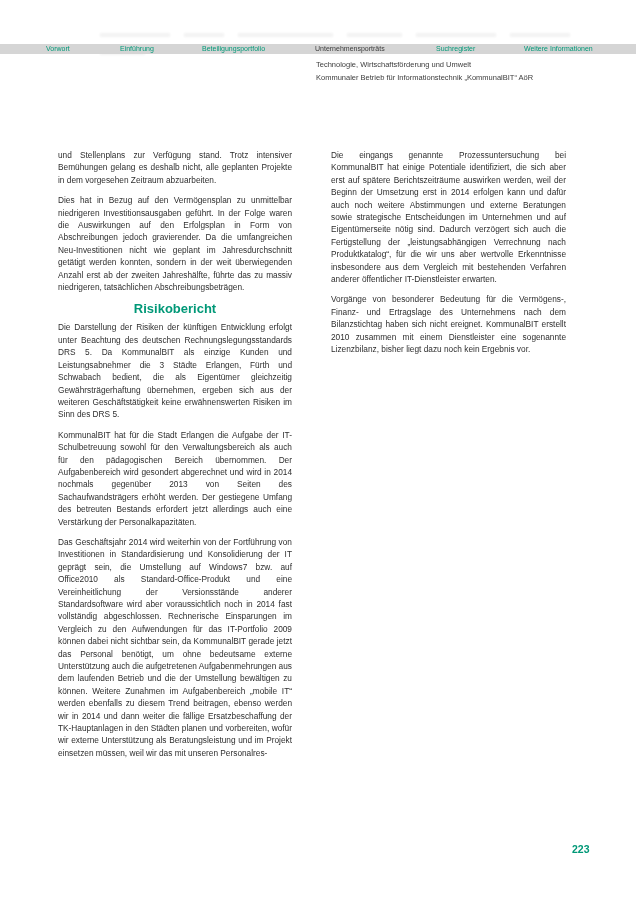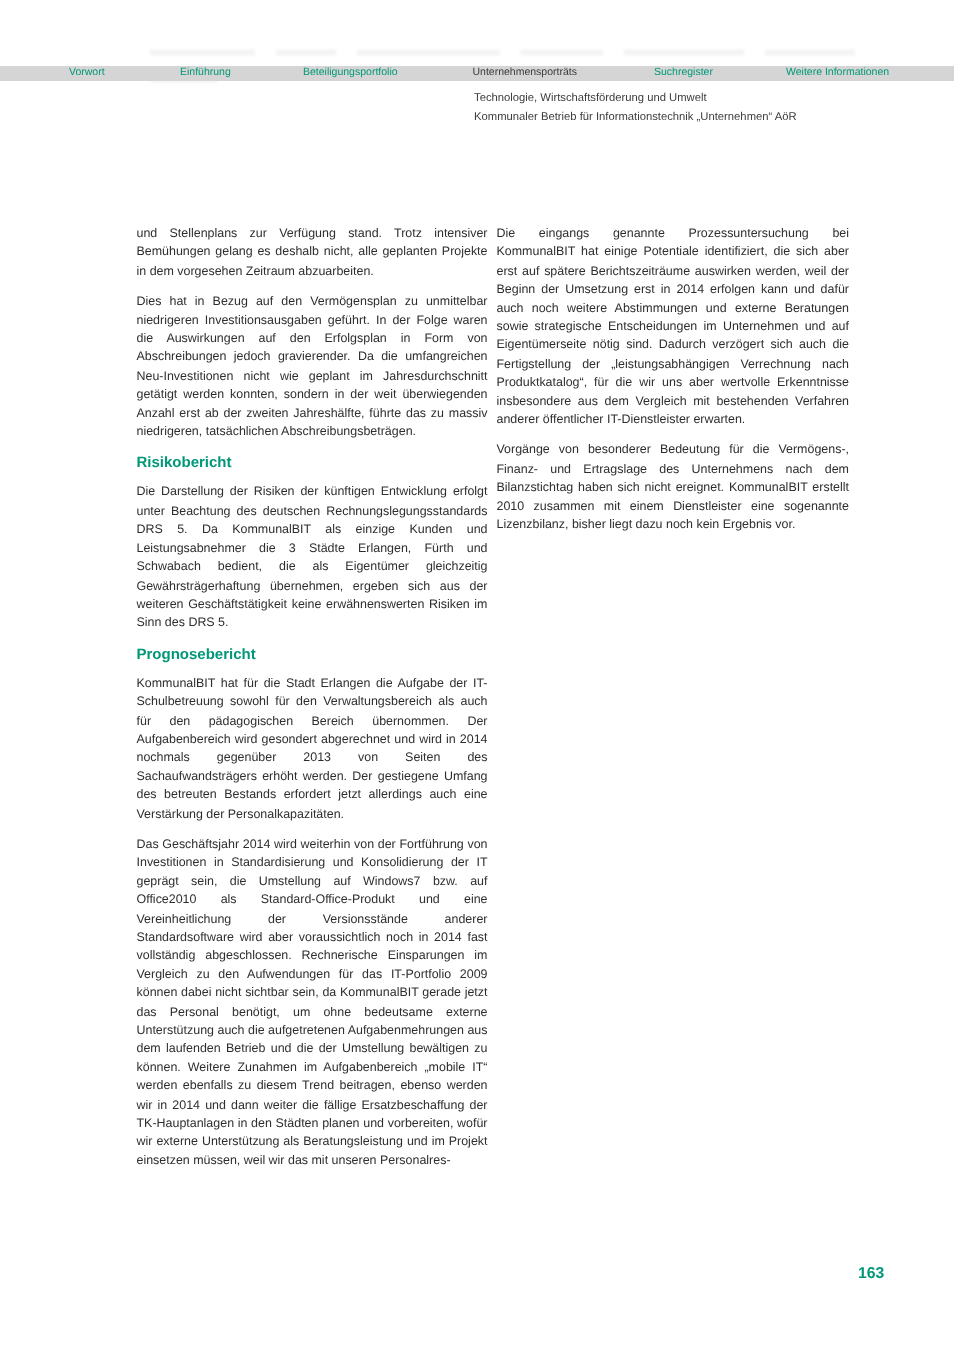--- a/index.html
+++ b/index.html
@@ -33,28 +33,28 @@
     font-size:7.5px;color:#3c3c3c;line-height:9px;
   }
   .crumb-1{top:60px;}
   .crumb-2{top:73px;}
   
   .col{
     position:absolute;top:149px;
     font-size:8.3px;line-height:12.4px;
     text-align:justify;
   }
-  #col-left{left:91px;width:234px;}
+  #col-left{left:58px;width:234px;}
   #col-right{left:331px;width:235px;}
   .body-para{margin:0 0 8px 0;}
   .sec-heading{
     margin:10px 0 6px 0;
-    font-size:10px;line-height:12px;
+    font-size:13px;line-height:12px;
     font-weight:bold;color:var(--accent,#009877);
-    text-align:left;
+    text-align:center;
   }
   
   #page-number{
     position:absolute;left:572px;top:843px;
     font-size:10.5px;font-weight:bold;color:var(--accent,#009877);
   }
 </style>
 </head>
 <body>
 
@@ -67,31 +67,30 @@
   <div id="navbar" style="background: rgb(213, 213, 213);">
     <span class="nav-item nav-1">Vorwort</span>
     <span class="nav-item nav-2">Einführung</span>
     <span class="nav-item nav-3">Beteiligungsportfolio</span>
     <span class="nav-item nav-4 active">Unternehmensporträts</span>
     <span class="nav-item nav-5">Suchregister</span>
     <span class="nav-item nav-6">Weitere Informationen</span>
   </div>
 
   <div class="crumb crumb-1">Technologie, Wirtschaftsförderung und Umwelt</div>
-  <div class="crumb crumb-2">Kommunaler Betrieb für Informationstechnik „Unternehmen“ AöR</div>
+  <div class="crumb crumb-2">Kommunaler Betrieb für Informationstechnik „KommunalBIT“ AöR</div>
 
   <div id="col-left" class="col">
       <p class="body-para">und Stellenplans zur Verfügung stand. Trotz intensiver Bemühungen gelang es deshalb nicht, alle geplanten Projekte in dem vorgesehen Zeitraum abzuarbeiten.</p>
       <p class="body-para">Dies hat in Bezug auf den Vermögensplan zu unmittelbar niedrigeren Investitionsausgaben geführt. In der Folge waren die Auswirkungen auf den Erfolgsplan in Form von Abschreibungen jedoch gravierender. Da die umfangreichen Neu-Investitionen nicht wie geplant im Jahresdurchschnitt getätigt werden konnten, sondern in der weit überwiegenden Anzahl erst ab der zweiten Jahreshälfte, führte das zu massiv niedrigeren, tatsächlichen Abschreibungsbeträgen.</p>
       <h3 class="sec-heading">Risikobericht</h3>
       <p class="body-para">Die Darstellung der Risiken der künftigen Entwicklung erfolgt unter Beachtung des deutschen Rechnungslegungsstandards DRS 5. Da KommunalBIT als einzige Kunden und Leistungsabnehmer die 3 Städte Erlangen, Fürth und Schwabach bedient, die als Eigentümer gleichzeitig Gewährsträgerhaftung übernehmen, ergeben sich aus der weiteren Geschäftstätigkeit keine erwähnenswerten Risiken im Sinn des DRS 5.</p>
-      <h3 class="sec-heading">Prognosebericht</h3>
       <p class="body-para">KommunalBIT hat für die Stadt Erlangen die Aufgabe der IT-Schulbetreuung sowohl für den Verwaltungsbereich als auch für den pädagogischen Bereich übernommen. Der Aufgabenbereich wird gesondert abgerechnet und wird in 2014 nochmals gegenüber 2013 von Seiten des Sachaufwandsträgers erhöht werden. Der gestiegene Umfang des betreuten Bestands erfordert jetzt allerdings auch eine Verstärkung der Personalkapazitäten.</p>
       <p class="body-para">Das Geschäftsjahr 2014 wird weiterhin von der Fortführung von Investitionen in Standardisierung und Konsolidierung der IT geprägt sein, die Umstellung auf Windows7 bzw. auf Office2010 als Standard-Office-Produkt und eine Vereinheitlichung der Versionsstände anderer Standardsoftware wird aber voraussichtlich noch in 2014 fast vollständig abgeschlossen. Rechnerische Einsparungen im Vergleich zu den Aufwendungen für das IT-Portfolio 2009 können dabei nicht sichtbar sein, da KommunalBIT gerade jetzt das Personal benötigt, um ohne bedeutsame externe Unterstützung auch die aufgetretenen Aufgabenmehrungen aus dem laufenden Betrieb und die der Umstellung bewältigen zu können. Weitere Zunahmen im Aufgabenbereich „mobile IT“ werden ebenfalls zu diesem Trend beitragen, ebenso werden wir in 2014 und dann weiter die fällige Ersatzbeschaffung der TK-Hauptanlagen in den Städten planen und vorbereiten, wofür wir externe Unterstützung als Beratungsleistung und im Projekt einsetzen müssen, weil wir das mit unseren Personalres-</p>
     </div>
   <div id="col-right" class="col">
       <p class="body-para">Die eingangs genannte Prozessuntersuchung bei KommunalBIT hat einige Potentiale identifiziert, die sich aber erst auf spätere Berichtszeiträume auswirken werden, weil der Beginn der Umsetzung erst in 2014 erfolgen kann und dafür auch noch weitere Abstimmungen und externe Beratungen sowie strategische Entscheidungen im Unternehmen und auf Eigentümerseite nötig sind. Dadurch verzögert sich auch die Fertigstellung der „leistungsabhängigen Verrechnung nach Produktkatalog“, für die wir uns aber wertvolle Erkenntnisse insbesondere aus dem Vergleich mit bestehenden Verfahren anderer öffentlicher IT-Dienstleister erwarten.</p>
       <p class="body-para">Vorgänge von besonderer Bedeutung für die Vermögens-, Finanz- und Ertragslage des Unternehmens nach dem Bilanzstichtag haben sich nicht ereignet. KommunalBIT erstellt 2010 zusammen mit einem Dienstleister eine sogenannte Lizenzbilanz, bisher liegt dazu noch kein Ergebnis vor.</p>
     </div>
 
-  <div id="page-number">163</div>
+  <div id="page-number">223</div>
 
 </div>
 
 </body></html>

